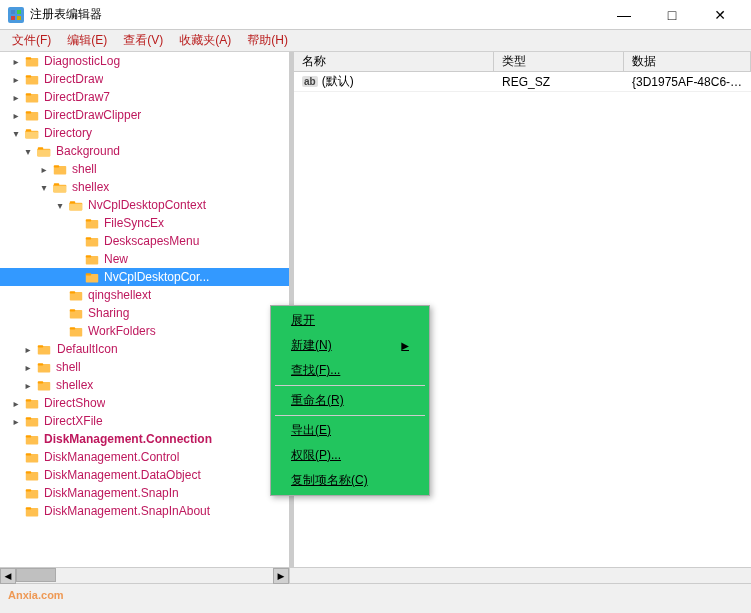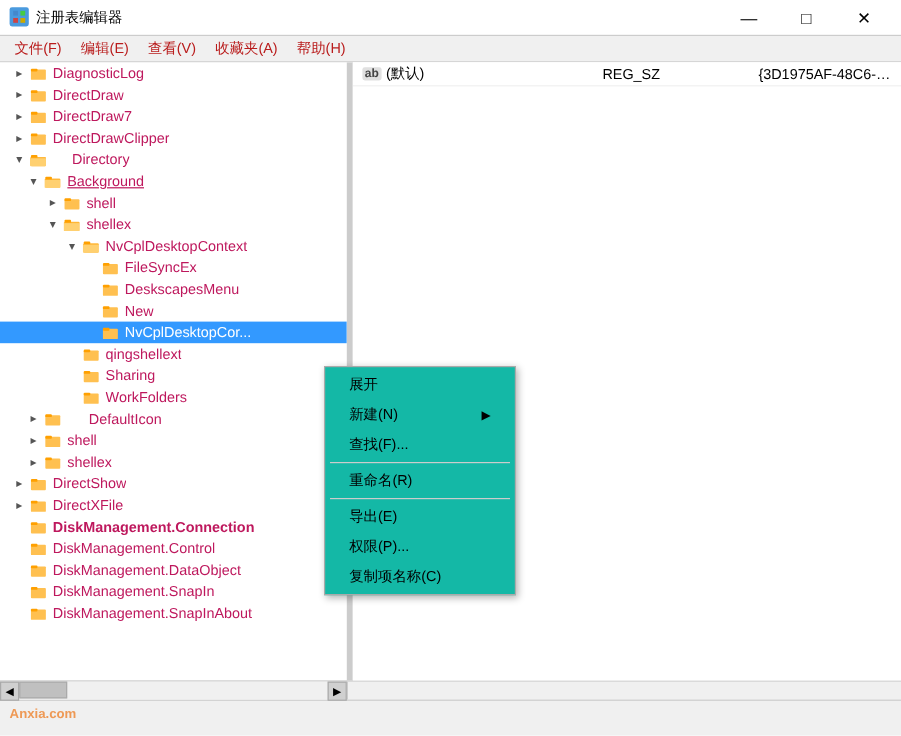--- a/index.html
+++ b/index.html
@@ -17,20 +17,21 @@
       display: flex;
       align-items: center;
       justify-content: space-between;
       background: #ffffff;
       height: 30px;
       padding: 0 8px;
       border-bottom: 1px solid #ccc;
     }
     .title-bar-left {
       display: flex;
+      align-items: center;
       gap: 6px;
     }
     .title-bar-icon {
       width: 16px;
       height: 16px;
       background: #4a9ade;
       border-radius: 2px;
       display: flex; align-items: center; justify-content: center;
       font-size: 9px; color: white;
     }
@@ -247,25 +248,26 @@
     .bottom-scroll-right {
       flex: 1;
     }
 
     
     .context-menu {
       position: absolute;
       left: 270px;
       top: 305px;
       width: 160px;
-      background: #14b8a6;
+      background: #22c55e;
       border: 1px solid #aaa;
       box-shadow: 2px 2px 6px rgba(0,0,0,0.3);
       z-index: 100;
       padding: 2px 0;
+      text-decoration: underline;
     }
     .ctx-item {
       padding: 4px 20px;
       font-size: 12px;
       color: #000;
       cursor: pointer;
       display: flex;
       align-items: center;
       justify-content: space-between;
     }
@@ -394,36 +396,36 @@
     <span class="folder-icon">
       <svg viewBox="0 0 18 15" width="18" height="15" xmlns="http://www.w3.org/2000/svg">
 
           <rect x="1" y="4" width="16" height="10" rx="1" fill="#ffc050"></rect>
           <rect x="1" y="2" width="7" height="4" rx="1" fill="#ffa000"></rect>
           <rect x="0" y="5" width="17" height="9" rx="1" fill="#ffd070"></rect>
           <line x1="0" y1="5" x2="17" y2="5" stroke="#ffa000" stroke-width="0.5"></line>
 
       </svg>
     </span>
-    <span class="tree-label" style="margin-left:18px;">Directory</span>
+    <span class="tree-label" style="margin-left:2px;">Directory</span>
   </div>
           <div class="tree-item">
     <span style="display:inline-block;width:20px;flex-shrink:0;"></span>
     <span class="expand-btn" style="min-width:14px;font-size:10px;color:#555;">▾</span>
     <span class="folder-icon">
       <svg viewBox="0 0 18 15" width="18" height="15" xmlns="http://www.w3.org/2000/svg">
 
           <rect x="1" y="4" width="16" height="10" rx="1" fill="#ffc050"></rect>
           <rect x="1" y="2" width="7" height="4" rx="1" fill="#ffa000"></rect>
           <rect x="0" y="5" width="17" height="9" rx="1" fill="#ffd070"></rect>
           <line x1="0" y1="5" x2="17" y2="5" stroke="#ffa000" stroke-width="0.5"></line>
 
       </svg>
     </span>
-    <span class="tree-label" style="margin-left:2px;text-decoration:underline;">Background</span>
+    <span class="tree-label" style="margin-left:2px;">Background</span>
   </div>
           <div class="tree-item">
     <span style="display:inline-block;width:36px;flex-shrink:0;"></span>
     <span class="expand-btn" style="min-width:14px;font-size:10px;color:#555;">▸</span>
     <span class="folder-icon">
       <svg viewBox="0 0 18 15" width="18" height="15" xmlns="http://www.w3.org/2000/svg">
 
           <rect x="1" y="3" width="16" height="11" rx="1" fill="#ffc050"></rect>
           <rect x="1" y="2" width="7" height="3" rx="1" fill="#ffa000"></rect>
 
@@ -556,21 +558,21 @@
     <span style="display:inline-block;width:20px;flex-shrink:0;"></span>
     <span class="expand-btn" style="min-width:14px;font-size:10px;color:#555;">▸</span>
     <span class="folder-icon">
       <svg viewBox="0 0 18 15" width="18" height="15" xmlns="http://www.w3.org/2000/svg">
 
           <rect x="1" y="3" width="16" height="11" rx="1" fill="#ffc050"></rect>
           <rect x="1" y="2" width="7" height="3" rx="1" fill="#ffa000"></rect>
 
       </svg>
     </span>
-    <span class="tree-label" style="margin-left:20px;">DefaultIcon</span>
+    <span class="tree-label" style="margin-left:3px;">DefaultIcon</span>
   </div>
           <div class="tree-item">
     <span style="display:inline-block;width:20px;flex-shrink:0;"></span>
     <span class="expand-btn" style="min-width:14px;font-size:10px;color:#555;">▸</span>
     <span class="folder-icon">
       <svg viewBox="0 0 18 15" width="18" height="15" xmlns="http://www.w3.org/2000/svg">
 
           <rect x="1" y="3" width="16" height="11" rx="1" fill="#ffc050"></rect>
           <rect x="1" y="2" width="7" height="3" rx="1" fill="#ffa000"></rect>
 
@@ -682,20 +684,25 @@
     </span>
     <span class="tree-label" style="margin-left:2px;">DiskManagement.SnapInAbout</span>
   </div>
         </div>
     </div>
   </div>
 
   <div class="splitter"></div>
 
   <div class="right-pane">
+    <div class="right-header">
+      <div class="col-header col-name">名称</div>
+      <div class="col-header col-type">类型</div>
+      <div class="col-header col-data">数据</div>
+    </div>
     <div class="right-content">
       <div id="reg-rows-container">
           <div class="reg-row">
     <div class="reg-cell name">
       <span class="ab-icon">ab</span>
       <span>(默认)</span>
     </div>
     <div class="reg-cell type">REG_SZ</div>
     <div class="reg-cell data">{3D1975AF-48C6-4f8e-</div>
   </div>

